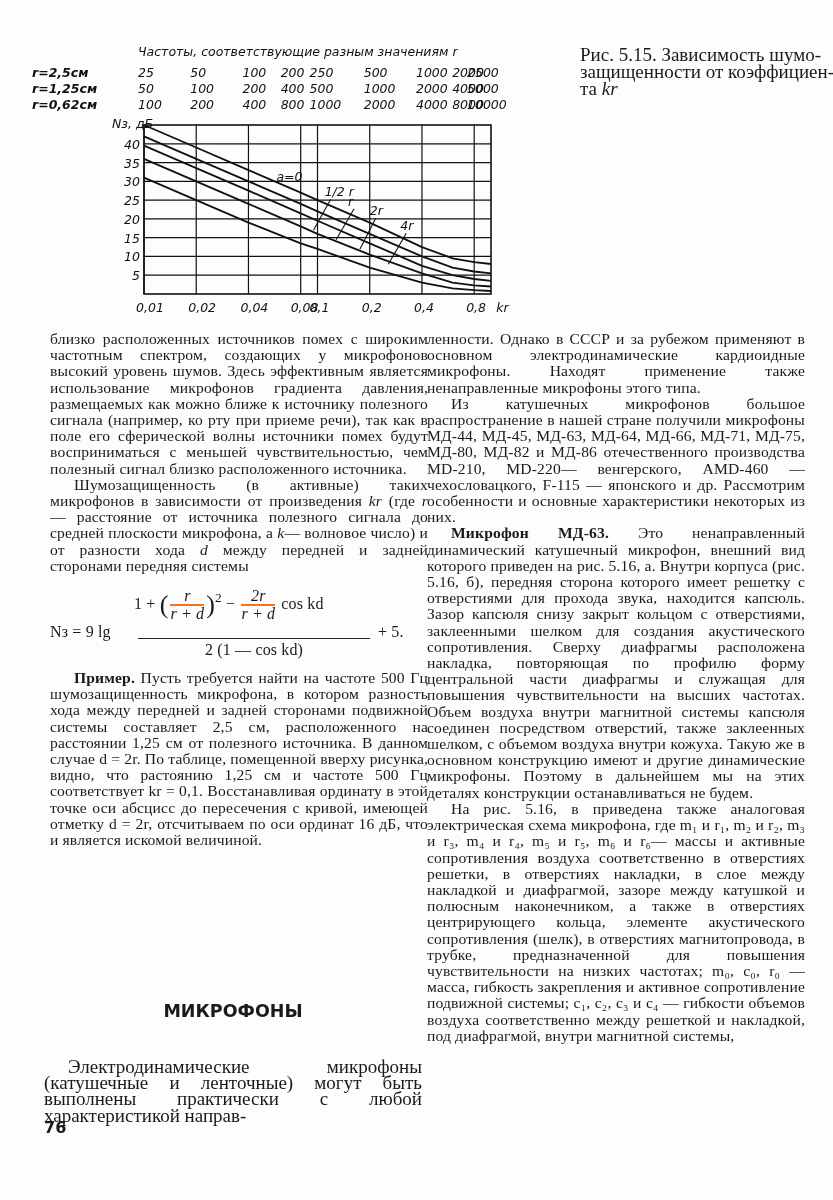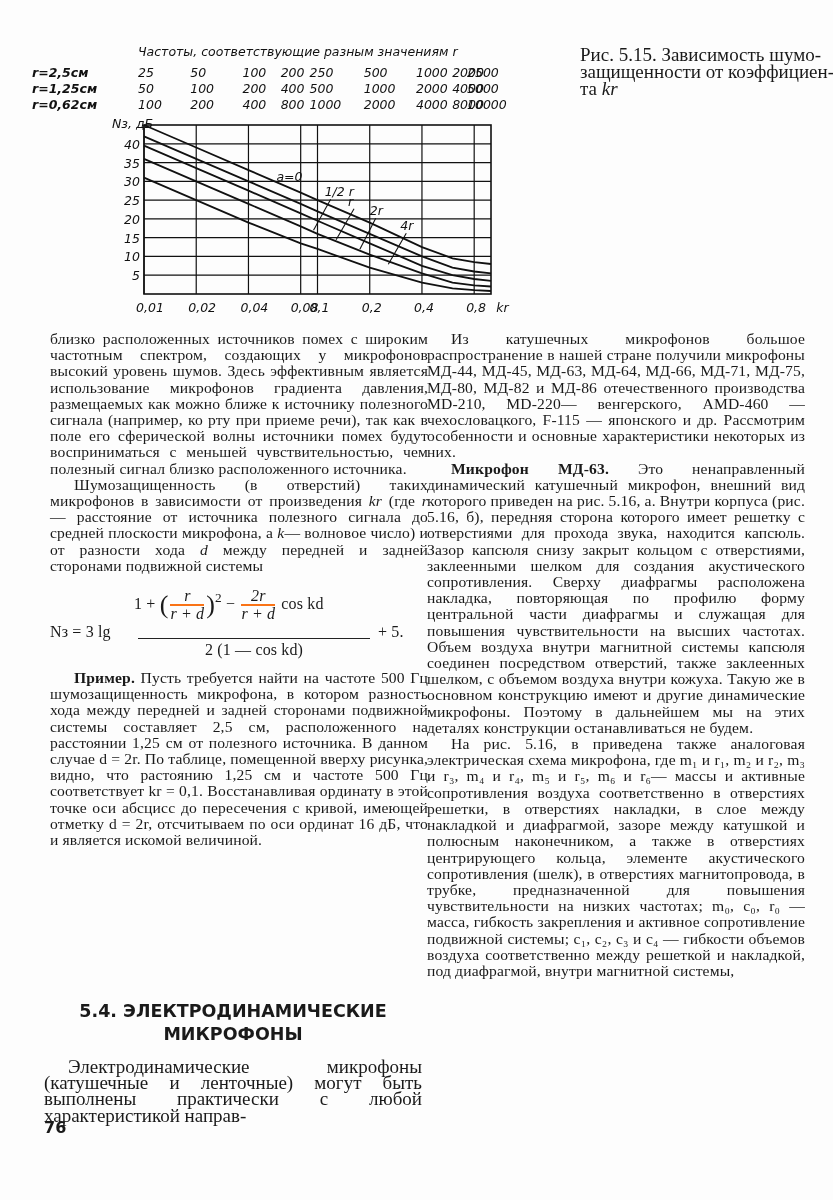--- a/index.html
+++ b/index.html
@@ -121,47 +121,47 @@
 </div>
 
 <div class="caption">
   <span>Рис. 5.15. Зависимость шумо-</span><br>
   <span>защищенности от коэффициен-</span><br>
   <span class="last"><span>та </span><i>kr</i></span>
 </div>
 
 <div class="col col-left">
   <p>близко расположенных источников помех с широким частотным спектром, создающих у микрофонов высокий уровень шумов. Здесь эффективным является использование микрофонов градиента давления, размещаемых как можно ближе к источнику полезного сигнала (например, ко рту при приеме речи), так как в поле его сферической волны источники помех будут восприниматься с меньшей чувствительностью, чем полезный сигнал близко расположенного источника.</p>
-  <p class="ind"><span>Шумозащищенность (в отверстий) таких микрофонов в зависимости от произведения </span><i>kr</i><span> (где </span><i>r</i><span> — расстояние от источника полезного сигнала до средней плоскости микрофона, а </span><i>k</i><span>— волновое число) и от разности хода </span><i>d</i><span> между передней и задней сторонами подвижной системы</span></p>
+  <p class="ind"><span>Шумозащищенность (в активные) таких микрофонов в зависимости от произведения </span><i>kr</i><span> (где </span><i>r</i><span> — расстояние от источника полезного сигнала до средней плоскости микрофона, а </span><i>k</i><span>— волновое число) и от разности хода </span><i>d</i><span> между передней и задней сторонами передняя системы</span></p>
 
   <div class="formula">
-    <span class="lhs">Nз = 3 lg</span>
+    <span class="lhs">Nз = 9 lg</span>
     <span class="num">
       <span>1 +</span>
       <span style="font-size:26px;vertical-align:middle;">(</span><span class="frac-s"><span style="font-style:italic">r</span><span class="fl" style="font-style:italic">r + d</span></span><span style="font-size:26px;vertical-align:middle;">)</span><sup>2</sup>
       <span>−</span>
       <span class="frac-s"><span style="font-style:italic">2r</span><span class="fl" style="font-style:italic">r + d</span></span>
       <span>cos kd</span>
     </span>
     <span class="bar"></span>
     <span class="den">2 (1 — cos kd)</span>
     <span class="plus5">+ 5.</span>
   </div>
 
   <p class="ind"><b>Пример.</b><span> Пусть требуется найти на частоте 500 Гц шумозащищенность микрофона, в котором разность хода между передней и задней сторонами подвижной системы составляет 2,5 см, расположенного на расстоянии 1,25 см от полезного источника. В данном случае d = 2r. По таблице, помещенной вверху рисунка, видно, что растоянию 1,25 см и частоте 500 Гц соответствует kr = 0,1. Восстанавливая ординату в этой точке оси абсцисс до пересечения с кривой, имеющей отметку d = 2r, отсчитываем по оси ординат 16 дБ, что и является искомой величиной.</span></p>
 </div>
 
 <div class="heading">
-  <div>5.4. ЭЛЕКТРОДИНАМИЧЕСКИЕ</div>
   <div>МИКРОФОНЫ</div>
 </div>
 
 <div class="col-left-2">
   <p style="text-indent:24px">Электродинамические микрофоны (катушечные и ленточные) могут быть выполнены практически с любой характеристикой направ-</p>
 </div>
 
 <div class="page-num">76</div>
 
 <div class="col col-right">
+  <p>ленности. Однако в СССР и за рубежом применяют в основном электродинамические кардиоидные микрофоны. Находят применение также ненаправленные микрофоны этого типа.</p>
   <p class="ind">Из катушечных микрофонов большое распространение в нашей стране получили микрофоны МД-44, МД-45, МД-63, МД-64, МД-66, МД-71, МД-75, МД-80, МД-82 и МД-86 отечественного производства MD-210, MD-220— венгерского, AMD-460 — чехословацкого, F-115 — японского и др. Рассмотрим особенности и основные характеристики некоторых из них.</p>
   <p class="ind"><b>Микрофон МД-63.</b><span> Это ненаправленный динамический катушечный микрофон, внешний вид которого приведен на рис. 5.16, а. Внутри корпуса (рис. 5.16, б), передняя сторона которого имеет решетку с отверстиями для прохода звука, находится капсюль. Зазор капсюля снизу закрыт кольцом с отверстиями, заклеенными шелком для создания акустического сопротивления. Сверху диафрагмы расположена накладка, повторяющая по профилю форму центральной части диафрагмы и служащая для повышения чувствительности на высших частотах. Объем воздуха внутри магнитной системы капсюля соединен посредством отверстий, также заклеенных шелком, с объемом воздуха внутри кожуха. Такую же в основном конструкцию имеют и другие динамические микрофоны. Поэтому в дальнейшем мы на этих деталях конструкции останавливаться не будем.</span></p>
   <p class="ind">На рис. 5.16, в приведена также аналоговая электрическая схема микрофона, где m₁ и r₁, m₂ и r₂, m₃ и r₃, m₄ и r₄, m₅ и r₅, m₆ и r₆— массы и активные сопротивления воздуха соответственно в отверстиях решетки, в отверстиях накладки, в слое между накладкой и диафрагмой, зазоре между катушкой и полюсным наконечником, а также в отверстиях центрирующего кольца, элементе акустического сопротивления (шелк), в отверстиях магнитопровода, в трубке, предназначенной для повышения чувствительности на низких частотах; m₀, c₀, r₀ — масса, гибкость закрепления и активное сопротивление подвижной системы; c₁, c₂, c₃ и c₄ — гибкости объемов воздуха соответственно между решеткой и накладкой, под диафрагмой, внутри магнитной системы,</p>
 </div>
 
 </body></html>

